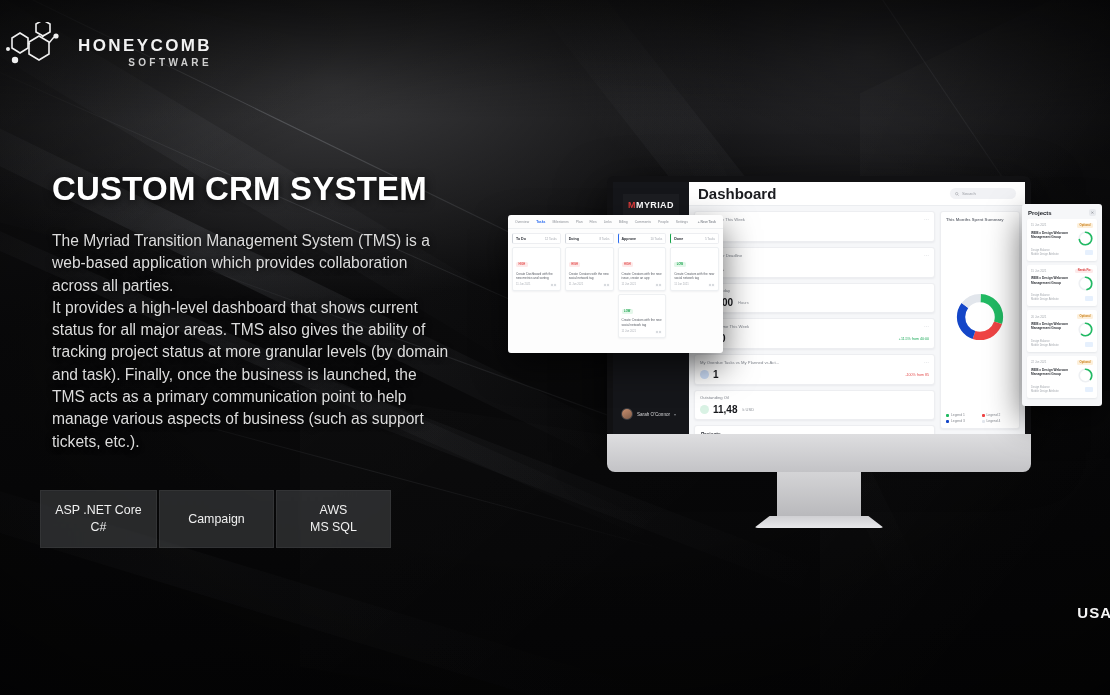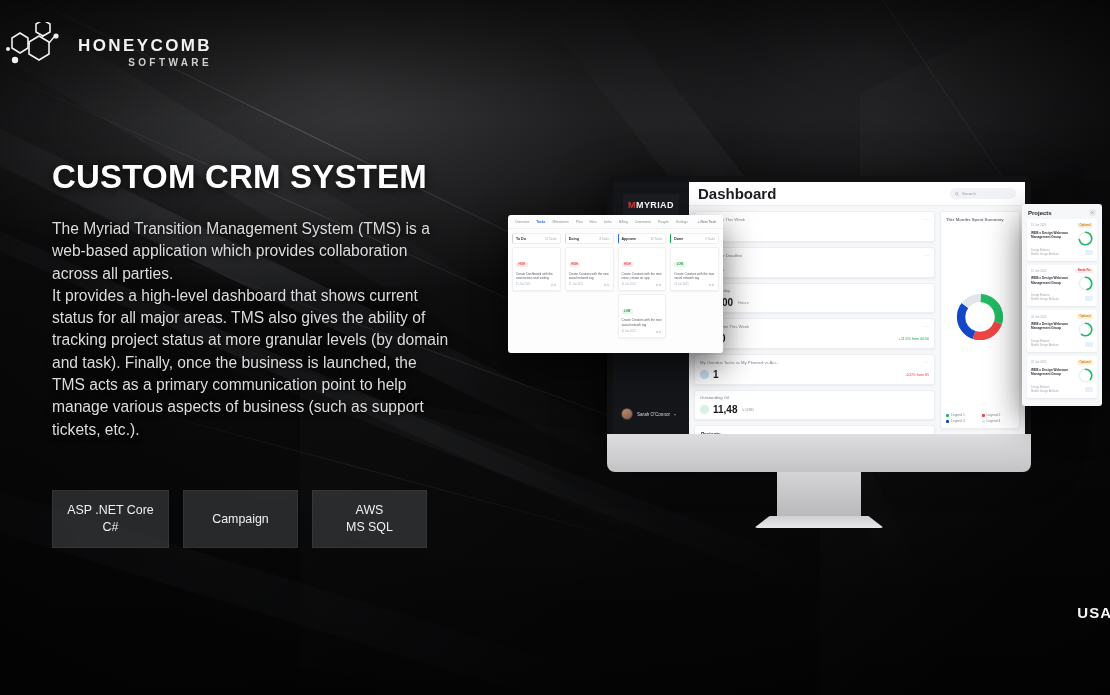--- a/index.html
+++ b/index.html
@@ -27,28 +27,28 @@
     background:linear-gradient(180deg,rgba(0,0,0,.55),rgba(0,0,0,0)); }
 
   
   .logo { position:absolute; left:6px; top:22px; display:flex; align-items:center; gap:10px; }
   .logo-mark { width:62px; height:60px; }
   .logo-text { line-height:1; }
   .logo-name { font-size:17px; font-weight:700; color:#f2f2f2; letter-spacing:2.4px; }
   .logo-sub { font-size:10px; font-weight:600; color:#cfcfcf; letter-spacing:3.4px; margin-top:4px; text-align:right; }
 
   
-  .hero { position:absolute; left:52px; top:158px; width:400px; }
+  .hero { position:absolute; left:52px; top:170px; width:400px; }
   .hero h1 { font-size:33px; font-weight:700; color:#ffffff; letter-spacing:.2px;
     text-shadow:0 2px 10px rgba(0,0,0,.85); }
   .hero p { margin-top:22px; font-size:15.6px; line-height:1.43; color:#dcdcdc;
     text-shadow:0 1px 6px rgba(0,0,0,.9); }
 
   
-  .badges { position:absolute; left:52px; top:490px; display:flex; gap:14px;border-radius:21px; }
+  .badges { position:absolute; left:40px; top:490px; display:flex; gap:2px;border-radius:21px; }
   .badge { width:115px; height:58px; display:flex; align-items:center; justify-content:center;
     text-align:center; font-size:12.4px; line-height:1.35; color:#f0f0f0;
     background:rgba(120,122,126,.30); backdrop-filter:blur(1px);
     border:1px solid rgba(255,255,255,.05); }
   .badge.wide { width:117px; }
 
   .usa { position:absolute; right:-2px; top:604px; font-size:15px; font-weight:700;
     color:#f5f5f5; letter-spacing:1px; }
 
   

